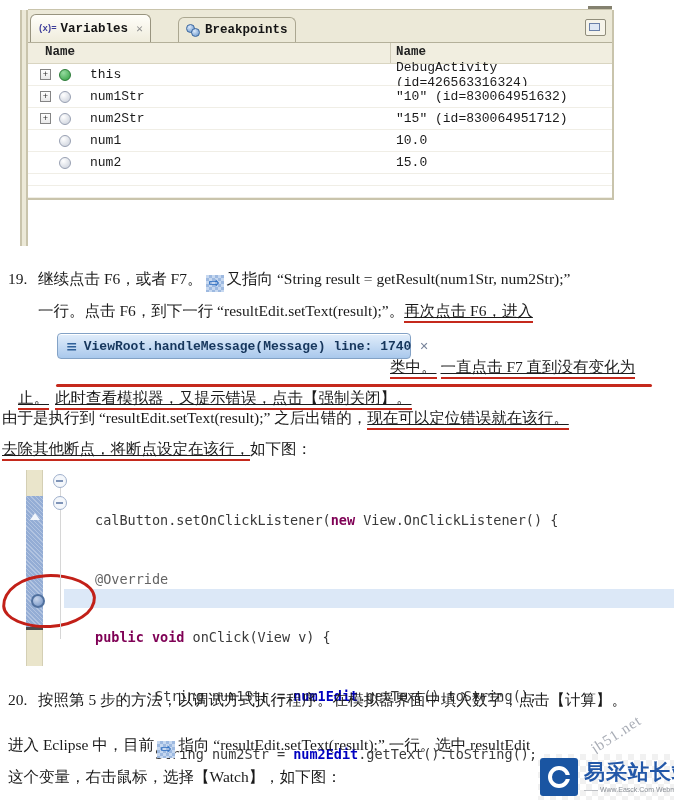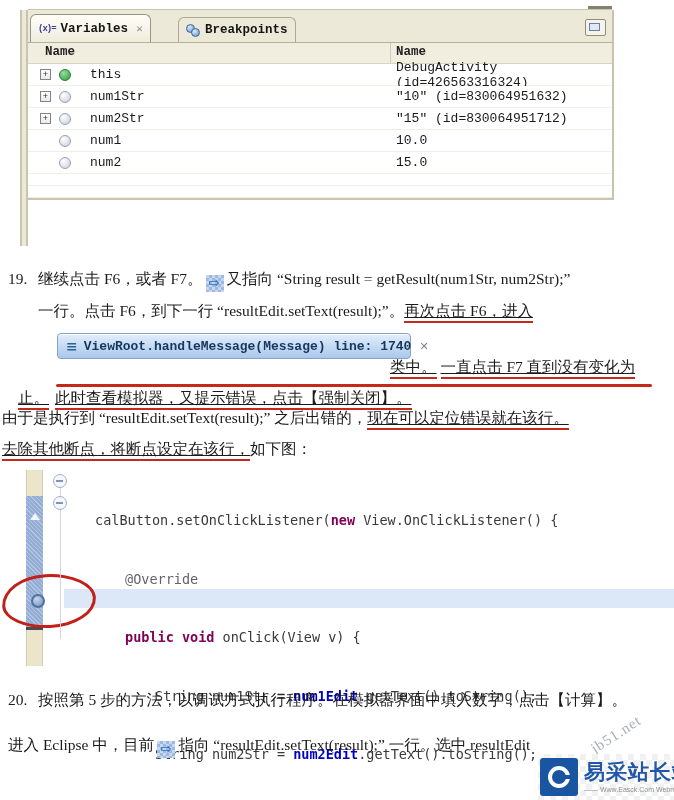--- a/index.html
+++ b/index.html
@@ -78,21 +78,21 @@
      background:radial-gradient(circle at 35% 30%,#c9d6ec,#6e8fc2);border:2px solid #51719f;}
   .red-circle{position:absolute;left:2px;top:574px;width:88px;height:48px;
      border:3.5px solid #c22018;border-radius:48% 52% 50% 50% / 55% 48% 52% 45%;transform:rotate(-3deg);}
   .fold-line{position:absolute;left:60px;top:487px;height:152px;border-left:1px solid #d6d6d6;}
   .fold{position:absolute;left:53px;width:12px;height:12px;border:1px solid #9fb0cc;border-radius:50%;
         background:#f4f7fb;}
   .fold::after{content:"";position:absolute;left:2px;top:5px;width:7px;height:1.5px;background:#7f94b8;}
   .hl-band{position:absolute;left:64px;top:589px;width:610px;height:19px;background:#dce8f7;}
   .code{position:absolute;left:95px;top:472px;font-family:"DejaVu Sans Mono",monospace;
         font-size:13.5px;line-height:19.5px;color:#3a3a3a;white-space:pre;}
-  .ml30{margin-left:30px;} .ml60{margin-left:60px;}
+  .ml30{} .ml60{margin-left:60px;}
   .kw{color:#7f0055;font-weight:bold;}
   .anno{color:#646464;}
   .field{color:#0000c0;font-weight:bold;}
 
   
   .watermark{position:absolute;left:588px;top:726px;transform:rotate(-33deg);color:#a9adb6;
      font-size:15px;letter-spacing:1px;}
   .logo{position:absolute;left:538px;top:754px;width:136px;height:46px;display:flex;align-items:center;gap:6px;
      background:repeating-conic-gradient(#f1f1f1 0 25%, #ffffff 0 50%) 0 0/12px 12px;padding:0 2px;}
   .logo-box{width:38px;height:38px;background:#1a55a2;border-radius:3px;position:relative;flex:0 0 auto;}
@@ -225,20 +225,23 @@
     
   </div>
 
   <div class="tline" style="left:8px;top:690px;">
     <span class="stepnum">20.</span><span>按照第 5 步的方法，以调试方式执行程序。在模拟器界面中填入数字，点击【计算】。</span>
   </div>
 
   <div class="tline" style="left:8px;top:735px;">
     <span>进入 Eclipse 中，目前</span><span class="ptr-icon">⇨</span><span>指向 “resultEdit.setText(result);” 一行。选中 resultEdit</span>
   </div>
+  <div class="tline" style="left:8px;top:767px;">
+    <span>这个变量，右击鼠标，选择【Watch】，如下图：</span>
+  </div>
 
   <div class="watermark">jb51.net</div>
   <div class="logo">
     <div class="logo-box">
         <div class="logo-ring"></div>
       </div>
     <div class="logo-txt">
       <span class="logo-name">易采站长站</span>
       <span class="logo-tag">—— Www.Easck.Com Webmaster</span>
     </div>

